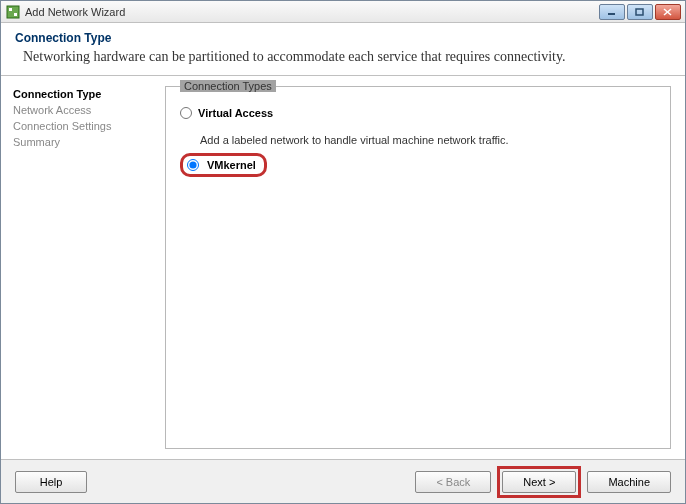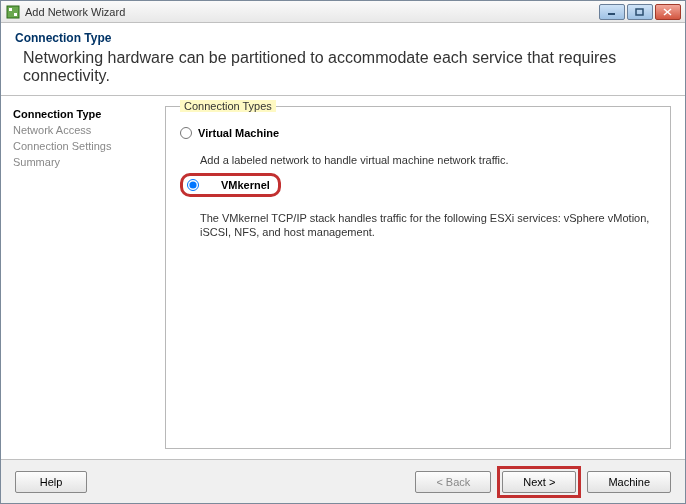--- a/index.html
+++ b/index.html
@@ -59,23 +59,24 @@
     border-bottom: 1px solid #c0c0c0;
     padding: 8px 14px 10px 14px;
   }
   .header-title {
     font-weight: bold;
     font-size: 12px;
     color: #003366;
     margin-bottom: 4px;
   }
   .header-sub {
-    font-size: 16px;
+    font-size: 14px;
     color: #333;
     margin-left: 8px;
+    font-family: Liberation Serif, serif;
   }
 
   .body-area {
     flex: 1;
     display: flex;
     background: #fff;
   }
   .nav-panel {
     width: 160px;
     padding: 10px 10px 10px 12px;
@@ -97,21 +98,21 @@
   }
   .fieldset {
     border: 1px solid #b8b8b8;
     padding: 12px 14px 14px 14px;
     height: 100%;
     position: relative;
   }
   .fieldset-legend {
     position: relative;
     top: -19px;
-    background: #fef9c3;
+    background: #a3a3a3;
     padding: 0 4px;
     font-size: 11px;
     color: #333;
   }
   .option-row {
     margin-top: -4px;
     margin-bottom: 10px;
   }
   .radio-line {
     display: flex;
@@ -220,34 +221,33 @@
     </div>
 
     <div class="content-panel">
       <div class="fieldset">
         <span class="fieldset-legend">Connection Types</span>
 
         
         <div class="option-row">
           <label class="radio-line">
             <input type="radio" name="ctype" class="radio-input" style="">
-            <span class="radio-label">Virtual Machine</span>
+            <span class="radio-label">Virtual Access</span>
           </label>
           <div class="option-desc">Add a labeled network to handle virtual machine network traffic.</div>
         </div>
 
         
         <div class="option-row">
           <span class="highlight-box">
-            <label class="radio-line" style="gap:22px;">
+            <label class="radio-line" style="gap:8px;">
               <input type="radio" name="ctype" class="radio-input" checked="" style="">
               <span class="radio-label">VMkernel</span>
             </label>
           </span>
-          <div class="option-desc">The VMkernel TCP/IP stack handles traffic for the following ESXi services: vSphere vMotion, iSCSI, NFS, and host management.</div>
         </div>
 
       </div>
     </div>
   </div>
 
   <div class="footer">
     <button class="btn">Help</button>
     <div class="spacer"></div>
     <button class="btn disabled">&lt; Back</button>

